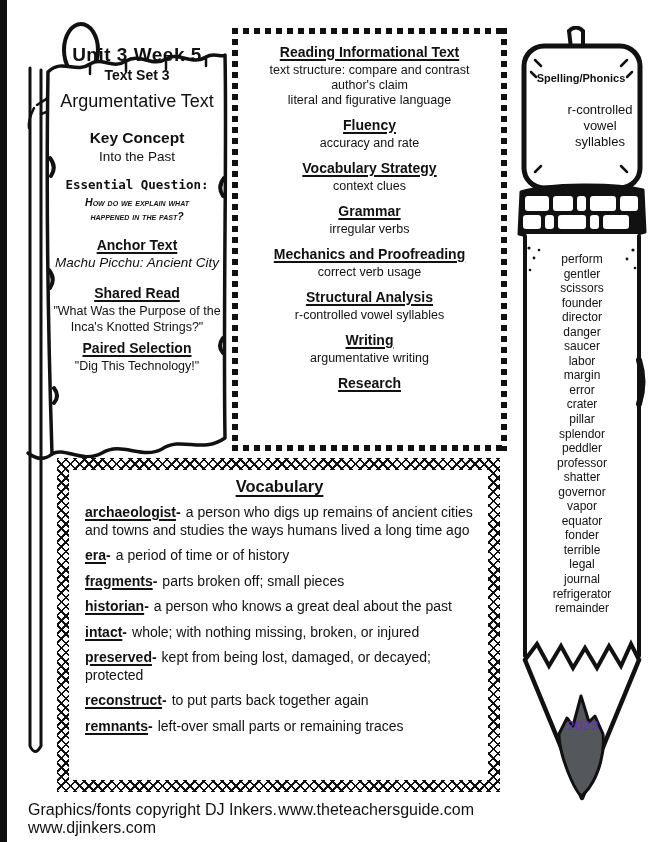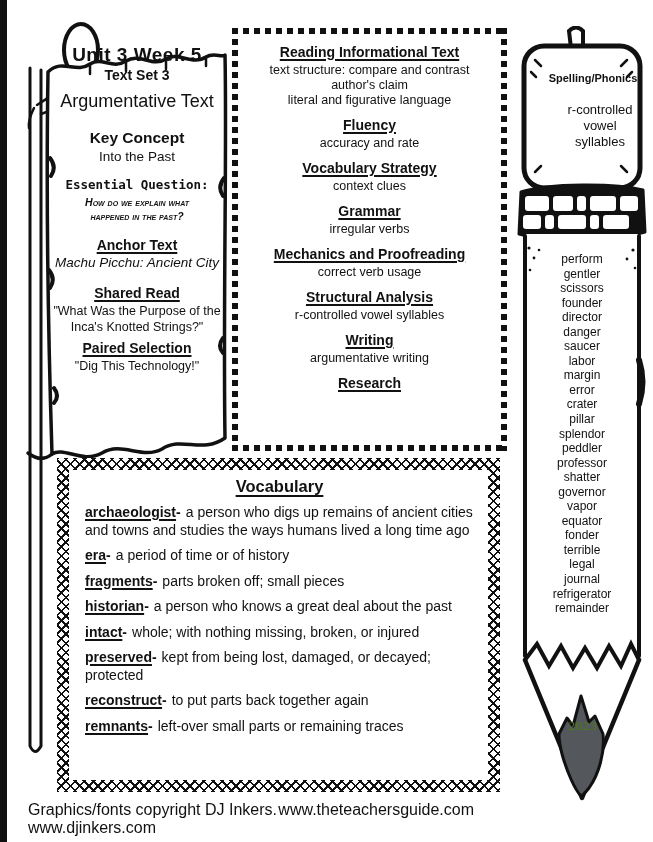--- a/index.html
+++ b/index.html
@@ -54,21 +54,21 @@
   .vocab-title { text-align:center; font-size:16.5px; font-weight:bold; margin-bottom:4px;
     text-decoration:underline; text-underline-offset:2.5px; text-decoration-thickness:1.8px; }
   .vocab-entry { margin-top:8px; font-size:14px; line-height:17.5px; }
   .vocab-term { font-weight:bold; text-decoration:underline; text-underline-offset:2px; text-decoration-thickness:1.6px; }
   .vocab-sep { font-weight:bold; }
   .vocab-def { margin-left:5px; }
 
   
   .pencil { position:absolute; left:515px; top:26px; width:135px; height:800px; }
   .pencil svg { position:absolute; left:0; top:0; }
-  .pencil-header { position:absolute; left:22px; top:46px; width:112px; text-align:center;
+  .pencil-header { position:absolute; left:10px; top:46px; width:112px; text-align:center;
     font-size:11px; font-weight:bold; }
   .pencil-skill { position:absolute; left:6px; top:76px; width:122px; text-align:center;
     font-size:13px; line-height:16px; white-space:pre-line;padding-left:36px; }
   .pencil-words { position:absolute; left:2px; top:226px; width:130px; text-align:center;
     font-size:12px; line-height:14.55px; white-space:pre-line; }
   .pencil-year { position:absolute; left:8px; top:692px; width:120px; text-align:center;
     font-size:13.5px; font-weight:500; letter-spacing:.5px; }
 
   
   .footer { position:absolute; left:28px; top:801px; width:446px; display:flex;
@@ -243,20 +243,20 @@
 shatter
 governor
 vapor
 equator
 fonder
 terrible
 legal
 journal
 refrigerator
 remainder</div>
-    <div class="pencil-year" style="color:#4d7c0f;font-family:Liberation Serif, serif;">2023</div>
+    <div class="pencil-year" style="color:#6d28d9;">2023</div>
   </div>
 
   <div class="footer">
     <span>Graphics/fonts copyright DJ Inkers. www.djinkers.com</span>
     <span>www.theteachersguide.com</span>
   </div>
 </div>
 
 </body></html>

